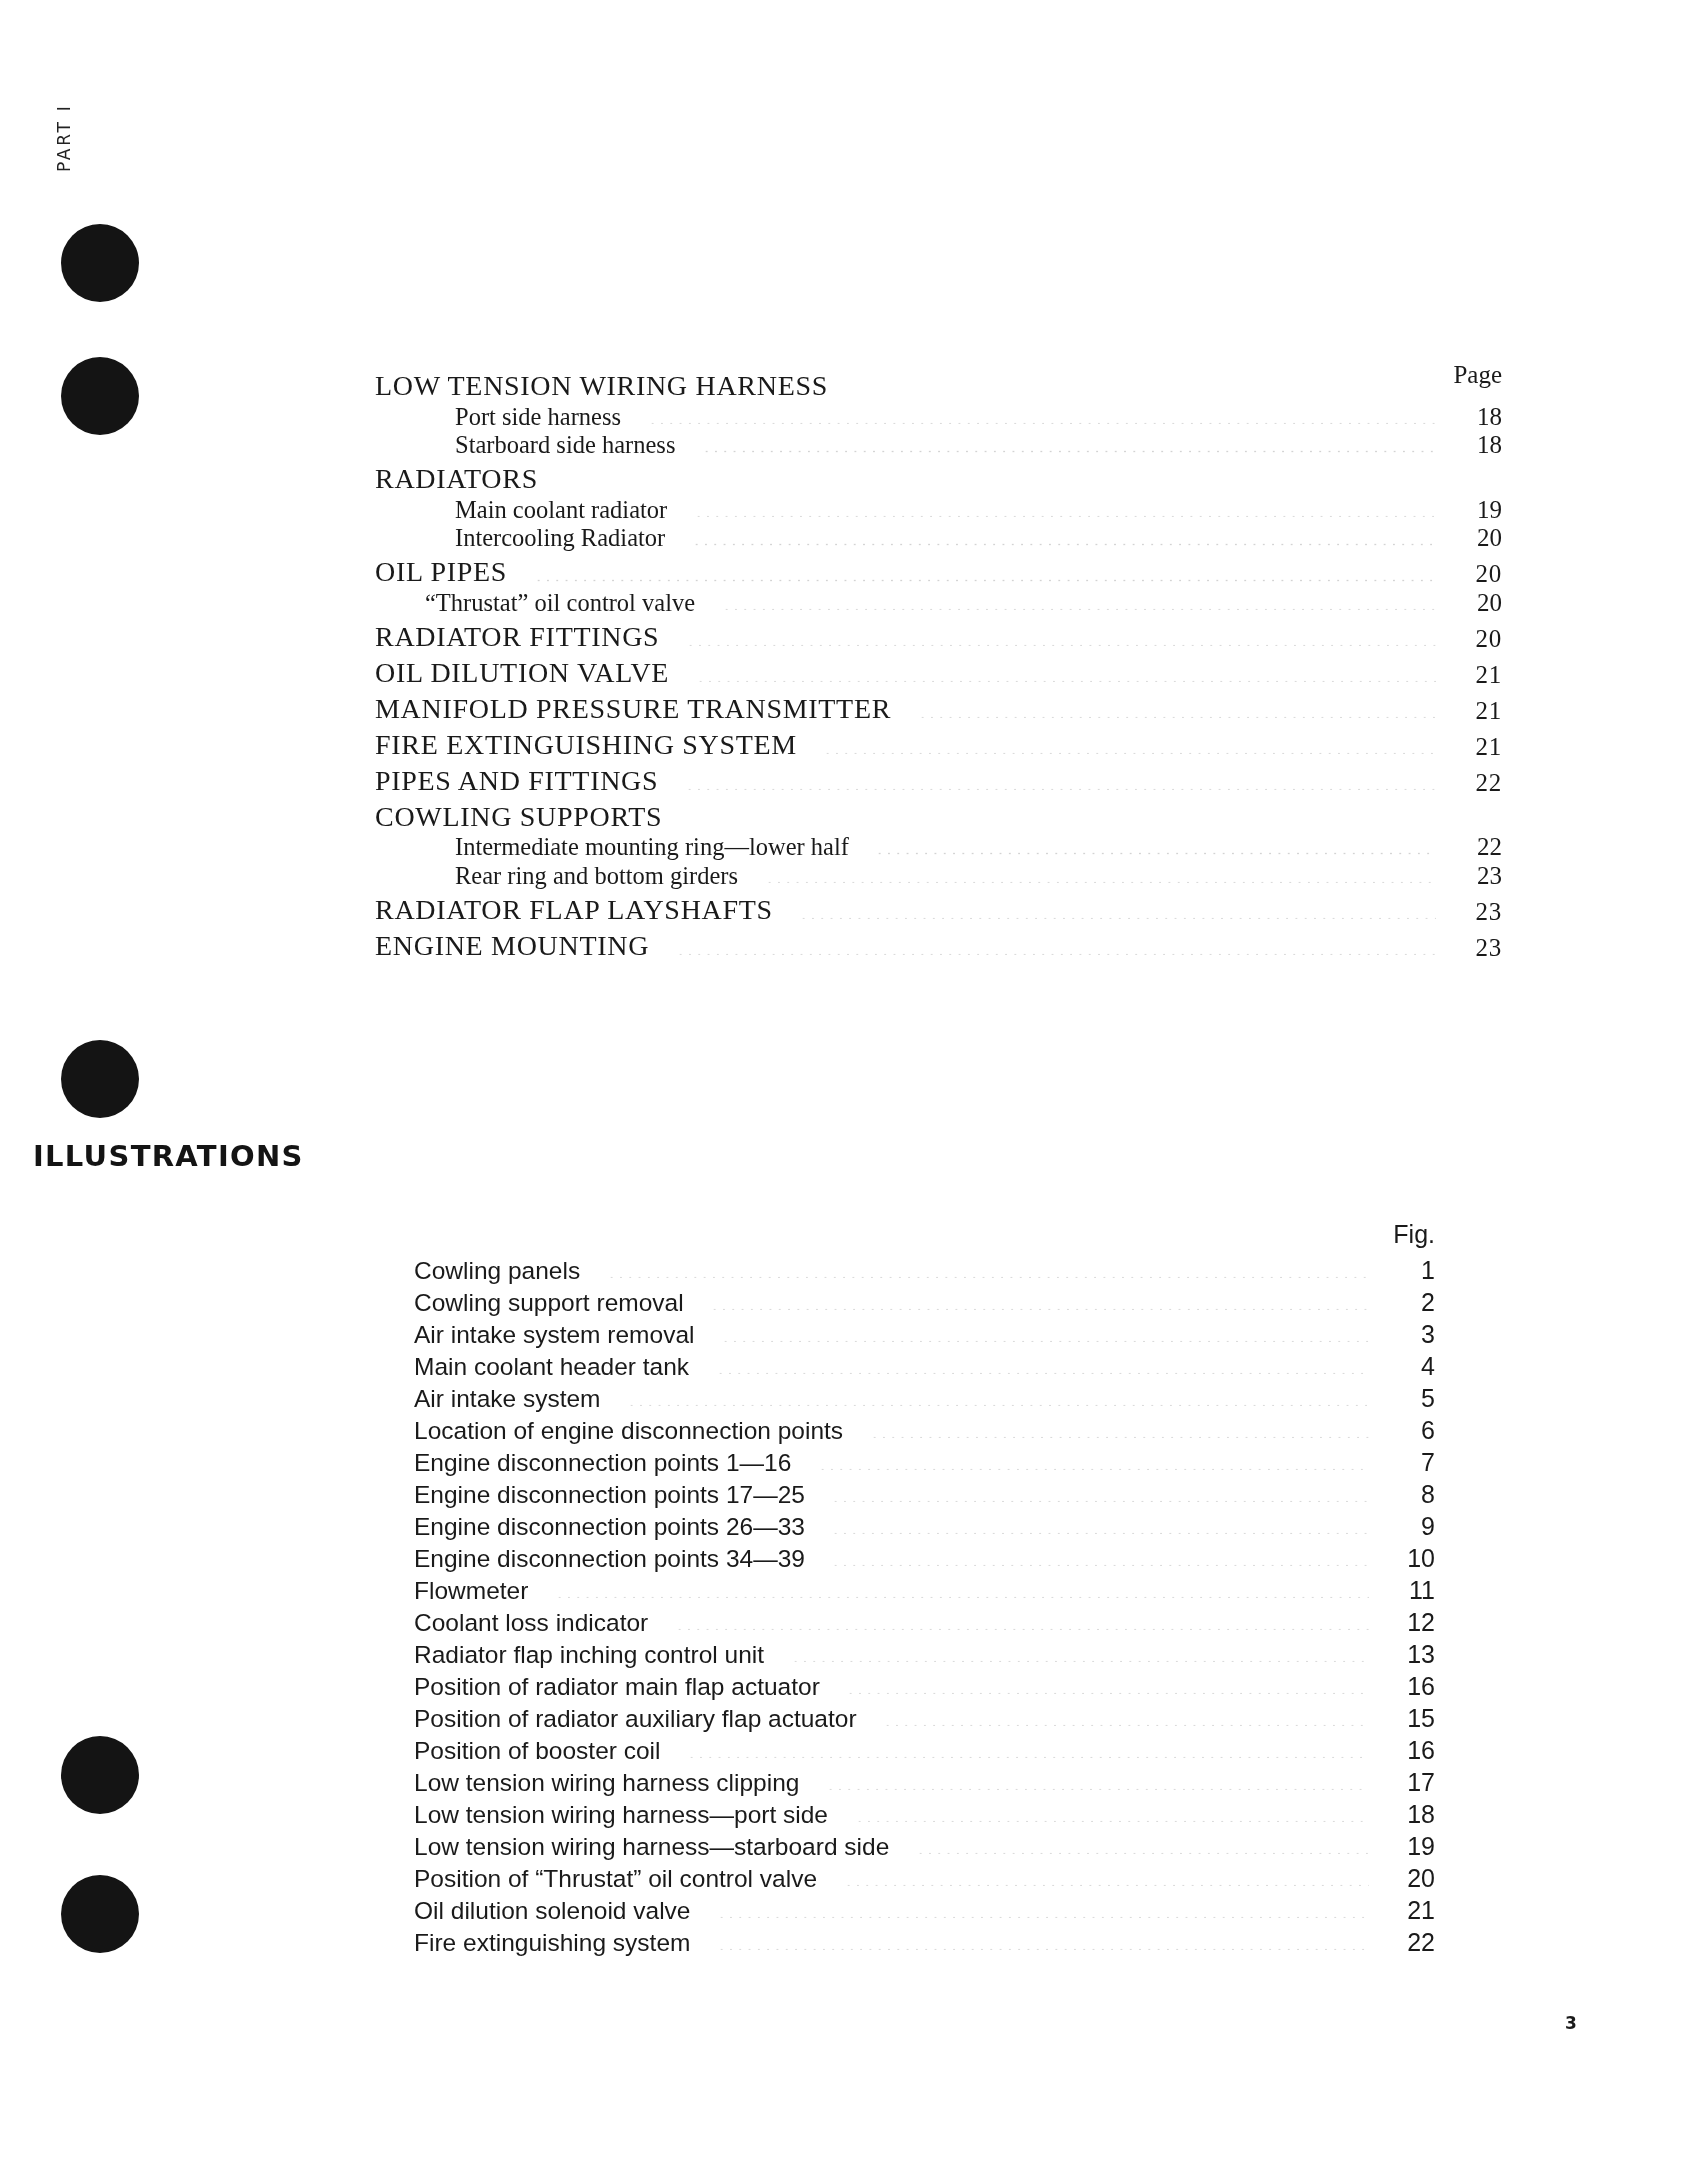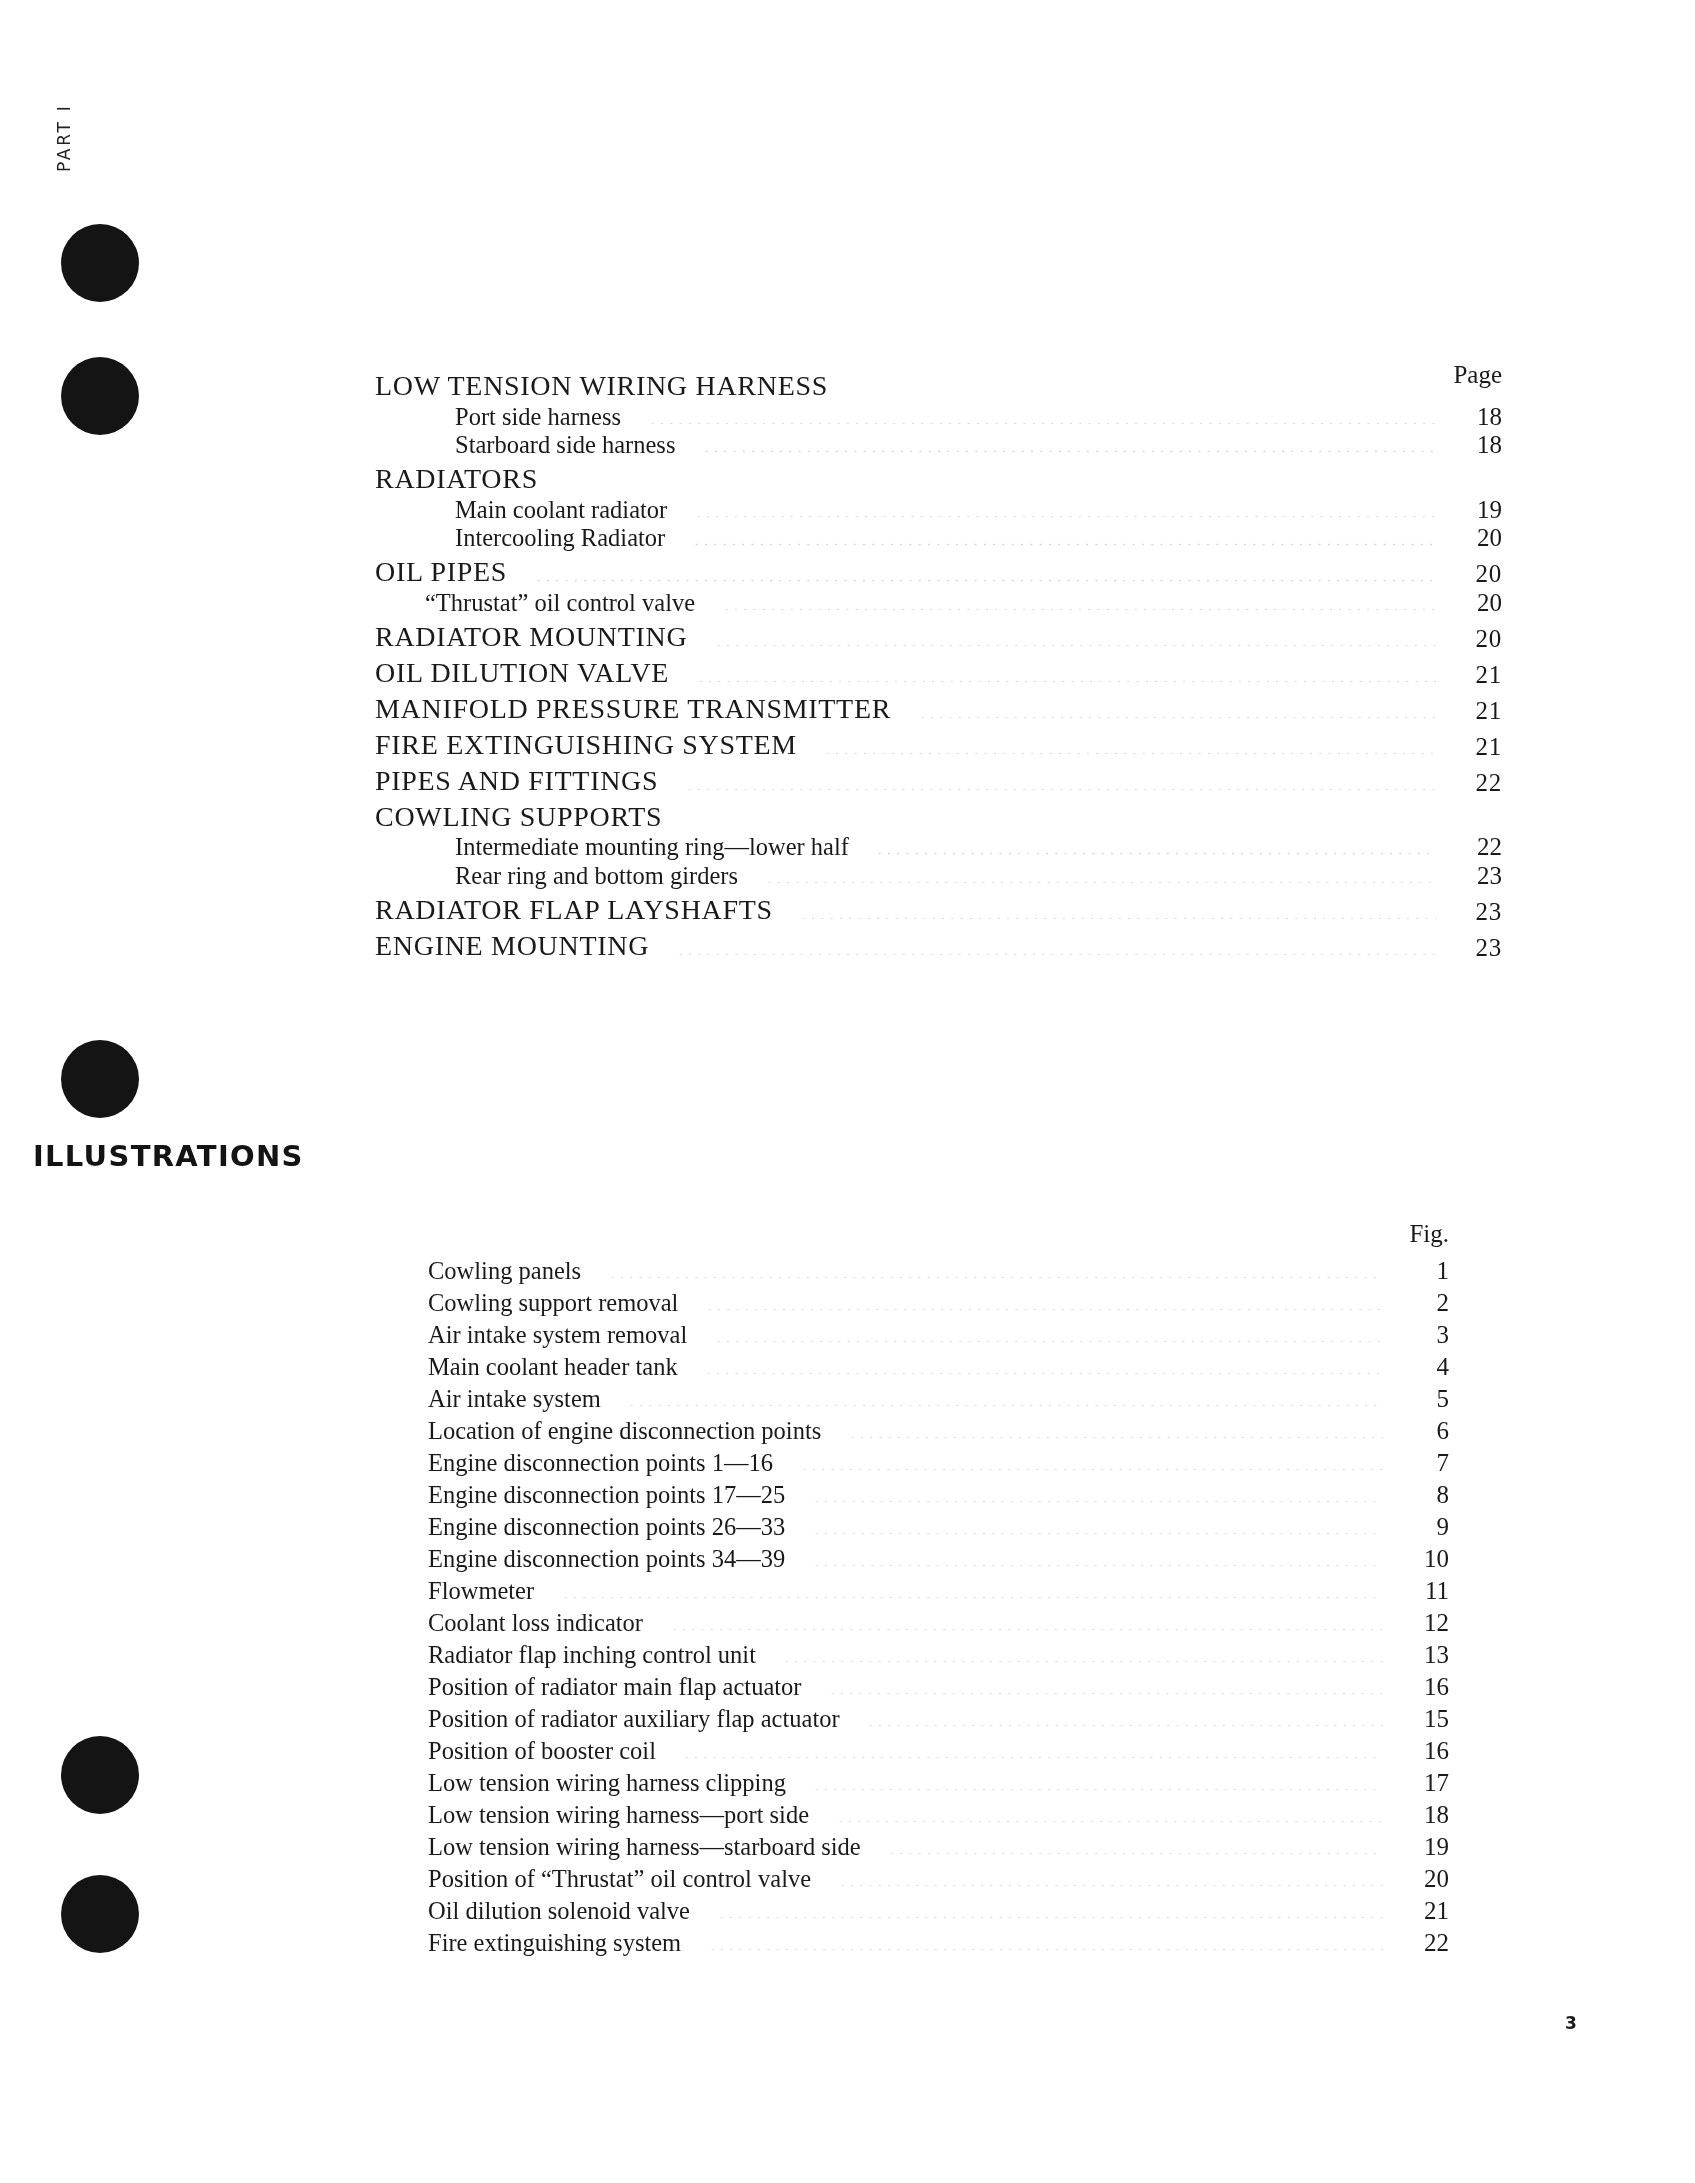--- a/index.html
+++ b/index.html
@@ -34,21 +34,21 @@
     .sub-row .txt { padding-left: 80px; }
     .sub-row .txt.quoted { padding-left: 50px; }
     .num { font-size: 25px; }
 
     .illus-title {
       position: absolute; left: 0; width: 1696px; top: 1139px; text-align: left;
       font-family: "DejaVu Sans", sans-serif; font-weight: bold; font-size: 29px; letter-spacing: 1.3px;
       color: #141414; padding-left: 33px; box-sizing: border-box;
     }
 
-    .figs { position: absolute; left: 428px; top: 1220px; width: 1021px; font-family: Liberation Serif, serif; }
+    .figs { position: absolute; left: 414px; top: 1220px; width: 1021px; font-family: Liberation Sans, sans-serif; }
     .fig-hdr { text-align: right; font-size: 25px; height: 33px; }
     .fig-row { font-size: 24.5px; height: 32px; }
     .fig-row .num { width: 40px; }
 
     .page-number {
       position: absolute; left: 1565px; top: 2013px;
       font-family: "DejaVu Sans", sans-serif; font-weight: bold; font-size: 17px; color: #1a1a1a;
     }
   </style>
 </head>
@@ -94,21 +94,21 @@
         <span class="txt">OIL PIPES</span>
         <span class="leader"></span>
         <span class="num">20</span>
       </div>
       <div class="row sub-row">
         <span class="txt quoted">“Thrustat” oil control valve</span>
         <span class="leader"></span>
         <span class="num">20</span>
       </div>
       <div class="row main-row">
-        <span class="txt">RADIATOR MOUNTING</span>
+        <span class="txt">RADIATOR FITTINGS</span>
         <span class="leader"></span>
         <span class="num">20</span>
       </div>
       <div class="row main-row">
         <span class="txt">OIL DILUTION VALVE</span>
         <span class="leader"></span>
         <span class="num">21</span>
       </div>
       <div class="row main-row">
         <span class="txt">MANIFOLD PRESSURE TRANSMITTER</span>

